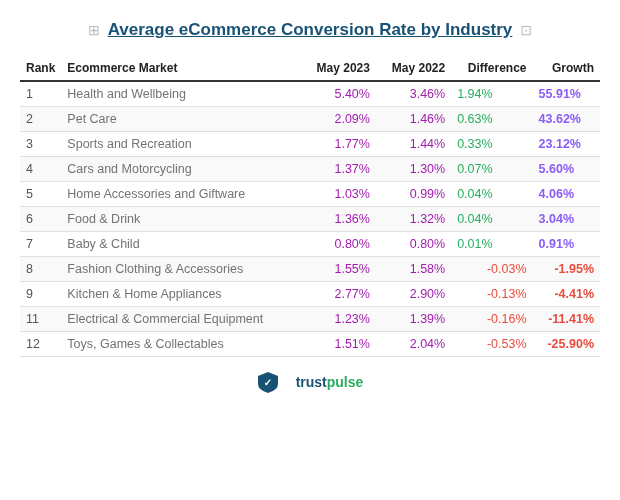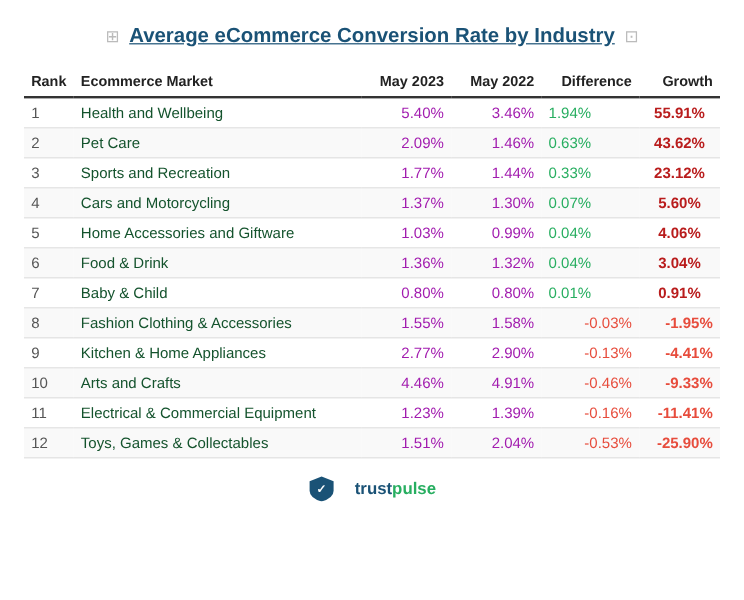--- a/index.html
+++ b/index.html
@@ -53,38 +53,38 @@
     tbody td {
       padding: 5px 6px;
       color: #333;
     }
     tbody td.rank {
       color: #555;
       font-weight: normal;
       width: 30px;
     }
     tbody td.market-name a {
-      color: #14532d;
+      color: #737373;
       text-decoration: none;
     }
     tbody td.num {
       text-align: right;
       color: #a21caf;
     }
     tbody td.diff-pos {
       text-align: left;
       color: #27ae60;
     }
     tbody td.diff-neg {
       text-align: right;
       color: #e74c3c;
     }
     tbody td.growth-pos {
-      text-align: center;
-      color: #b91c1c;
+      text-align: left;
+      color: #8b5cf6;
       font-weight: bold;
     }
     tbody td.growth-neg {
       text-align: right;
       color: #e74c3c;
       font-weight: bold;
     }
     .footer {
       margin-top: 14px;
       display: flex;
@@ -197,28 +197,20 @@
       </tr>
       <tr>
         <td class="rank">9</td>
         <td class="market-name"><a href="#">Kitchen &amp; Home Appliances</a></td>
         <td class="num">2.77%</td>
         <td class="num">2.90%</td>
         <td class="diff-neg">-0.13%</td>
         <td class="growth-neg">-4.41%</td>
       </tr>
       <tr>
-        <td class="rank">10</td>
-        <td class="market-name"><a href="#">Arts and Crafts</a></td>
-        <td class="num">4.46%</td>
-        <td class="num">4.91%</td>
-        <td class="diff-neg">-0.46%</td>
-        <td class="growth-neg">-9.33%</td>
-      </tr>
-      <tr>
         <td class="rank">11</td>
         <td class="market-name"><a href="#">Electrical &amp; Commercial Equipment</a></td>
         <td class="num">1.23%</td>
         <td class="num">1.39%</td>
         <td class="diff-neg">-0.16%</td>
         <td class="growth-neg">-11.41%</td>
       </tr>
       <tr>
         <td class="rank">12</td>
         <td class="market-name"><a href="#">Toys, Games &amp; Collectables</a></td>

